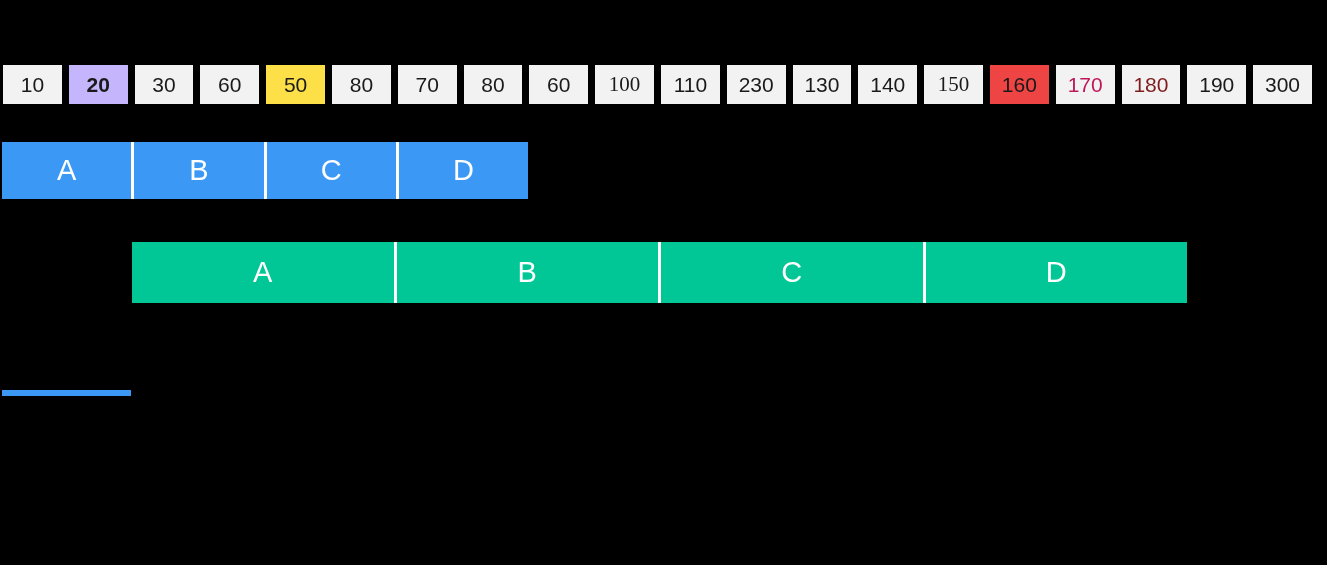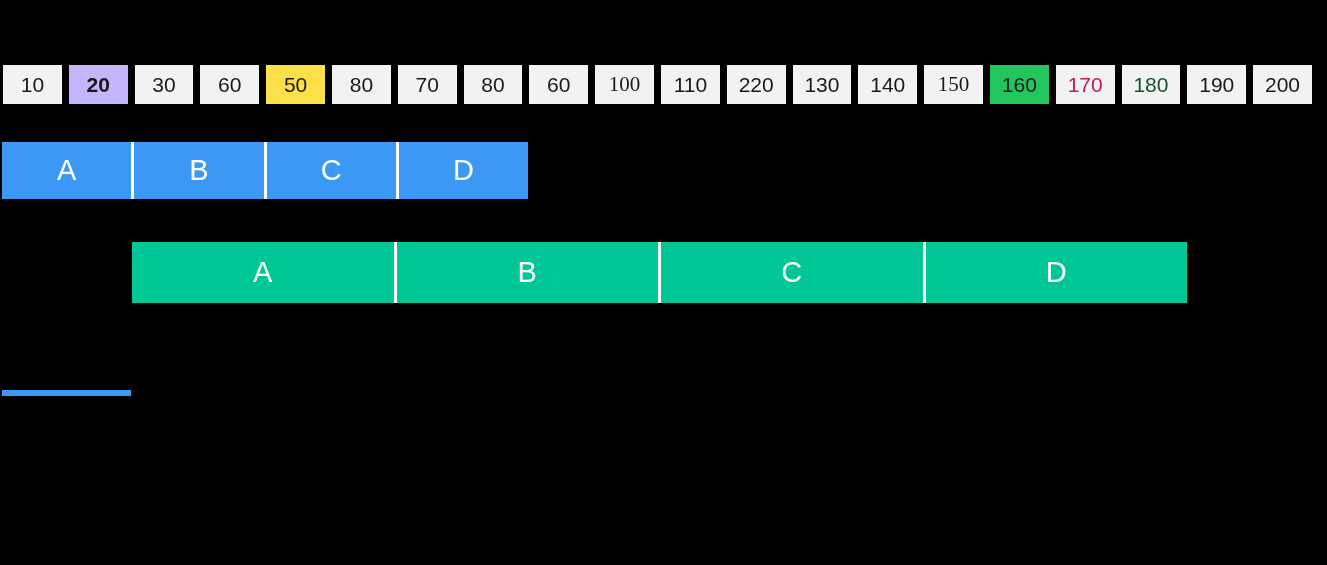--- a/index.html
+++ b/index.html
@@ -61,29 +61,29 @@
       <div class="ruler-cell" style="background: #c4b5fd; border-color: rgb(0, 0, 0); color: rgb(26, 26, 26); font-weight: bold;">20</div>
       <div class="ruler-cell" style="background: rgb(242, 242, 242); border-color: rgb(0, 0, 0); color: rgb(26, 26, 26);">30</div>
       <div class="ruler-cell" style="background: rgb(242, 242, 242); border-color: rgb(0, 0, 0); color: rgb(26, 26, 26);">60</div>
       <div class="ruler-cell" style="background: #fde047; border-color: rgb(0, 0, 0); color: rgb(26, 26, 26);">50</div>
       <div class="ruler-cell" style="background: rgb(242, 242, 242); border-color: rgb(0, 0, 0); color: rgb(26, 26, 26);">80</div>
       <div class="ruler-cell" style="background: rgb(242, 242, 242); border-color: rgb(0, 0, 0); color: rgb(26, 26, 26);">70</div>
       <div class="ruler-cell" style="background: rgb(242, 242, 242); border-color: rgb(0, 0, 0); color: rgb(26, 26, 26);">80</div>
       <div class="ruler-cell" style="background: rgb(242, 242, 242); border-color: rgb(0, 0, 0); color: rgb(26, 26, 26);">60</div>
       <div class="ruler-cell" style="background: rgb(242, 242, 242); border-color: rgb(0, 0, 0); color: rgb(26, 26, 26); font-family: Liberation Serif, serif;">100</div>
       <div class="ruler-cell" style="background: rgb(242, 242, 242); border-color: rgb(0, 0, 0); color: rgb(26, 26, 26); text-align: center;">110</div>
-      <div class="ruler-cell" style="background: rgb(242, 242, 242); border-color: rgb(0, 0, 0); color: rgb(26, 26, 26);">220</div>
+      <div class="ruler-cell" style="background: rgb(242, 242, 242); border-color: rgb(0, 0, 0); color: rgb(26, 26, 26);">230</div>
       <div class="ruler-cell" style="background: rgb(242, 242, 242); border-color: rgb(0, 0, 0); color: rgb(26, 26, 26);">130</div>
       <div class="ruler-cell" style="background: rgb(242, 242, 242); border-color: rgb(0, 0, 0); color: rgb(26, 26, 26);">140</div>
       <div class="ruler-cell" style="background: rgb(242, 242, 242); border-color: rgb(0, 0, 0); color: rgb(26, 26, 26); font-family: Liberation Serif, serif;">150</div>
-      <div class="ruler-cell" style="background: #22c55e; border-color: rgb(0, 0, 0); color: rgb(26, 26, 26);">160</div>
+      <div class="ruler-cell" style="background: #ef4444; border-color: rgb(0, 0, 0); color: rgb(26, 26, 26);">160</div>
       <div class="ruler-cell" style="background: rgb(242, 242, 242); border-color: rgb(0, 0, 0); color: #be185d;">170</div>
-      <div class="ruler-cell" style="background: rgb(242, 242, 242); border-color: rgb(0, 0, 0); color: #14532d;">180</div>
+      <div class="ruler-cell" style="background: rgb(242, 242, 242); border-color: rgb(0, 0, 0); color: #7f1d1d;">180</div>
       <div class="ruler-cell" style="background: rgb(242, 242, 242); border-color: rgb(0, 0, 0); color: rgb(26, 26, 26);">190</div>
-      <div class="ruler-cell" style="background: rgb(242, 242, 242); border-color: rgb(0, 0, 0); color: rgb(26, 26, 26);">200</div>
+      <div class="ruler-cell" style="background: rgb(242, 242, 242); border-color: rgb(0, 0, 0); color: rgb(26, 26, 26);">300</div>
     </div>
 <div class="bar" style="left: 2px; top: 142px; width: 526px; height: 57px; background: rgb(59, 153, 245);">
       <div class="bar-segment" style="flex: 20 1 0px; color: rgb(255, 255, 255);">A</div>
       <div class="bar-segment divided" style="flex: 20 1 0px; color: rgb(255, 255, 255); border-left-color: rgb(255, 255, 255);">B</div>
       <div class="bar-segment divided" style="flex: 20 1 0px; color: rgb(255, 255, 255); border-left-color: rgb(255, 255, 255);">C</div>
       <div class="bar-segment divided" style="flex: 20 1 0px; color: rgb(255, 255, 255); border-left-color: rgb(255, 255, 255);">D</div>
     </div>
     <div class="bar" style="left: 132px; top: 242px; width: 1055px; height: 61px; background: rgb(1, 199, 151);">
       <div class="bar-segment" style="flex: 40 1 0px; color: rgb(255, 255, 255);">A</div>
       <div class="bar-segment divided" style="flex: 40 1 0px; color: rgb(255, 255, 255); border-left-color: rgb(255, 255, 255);">B</div>

